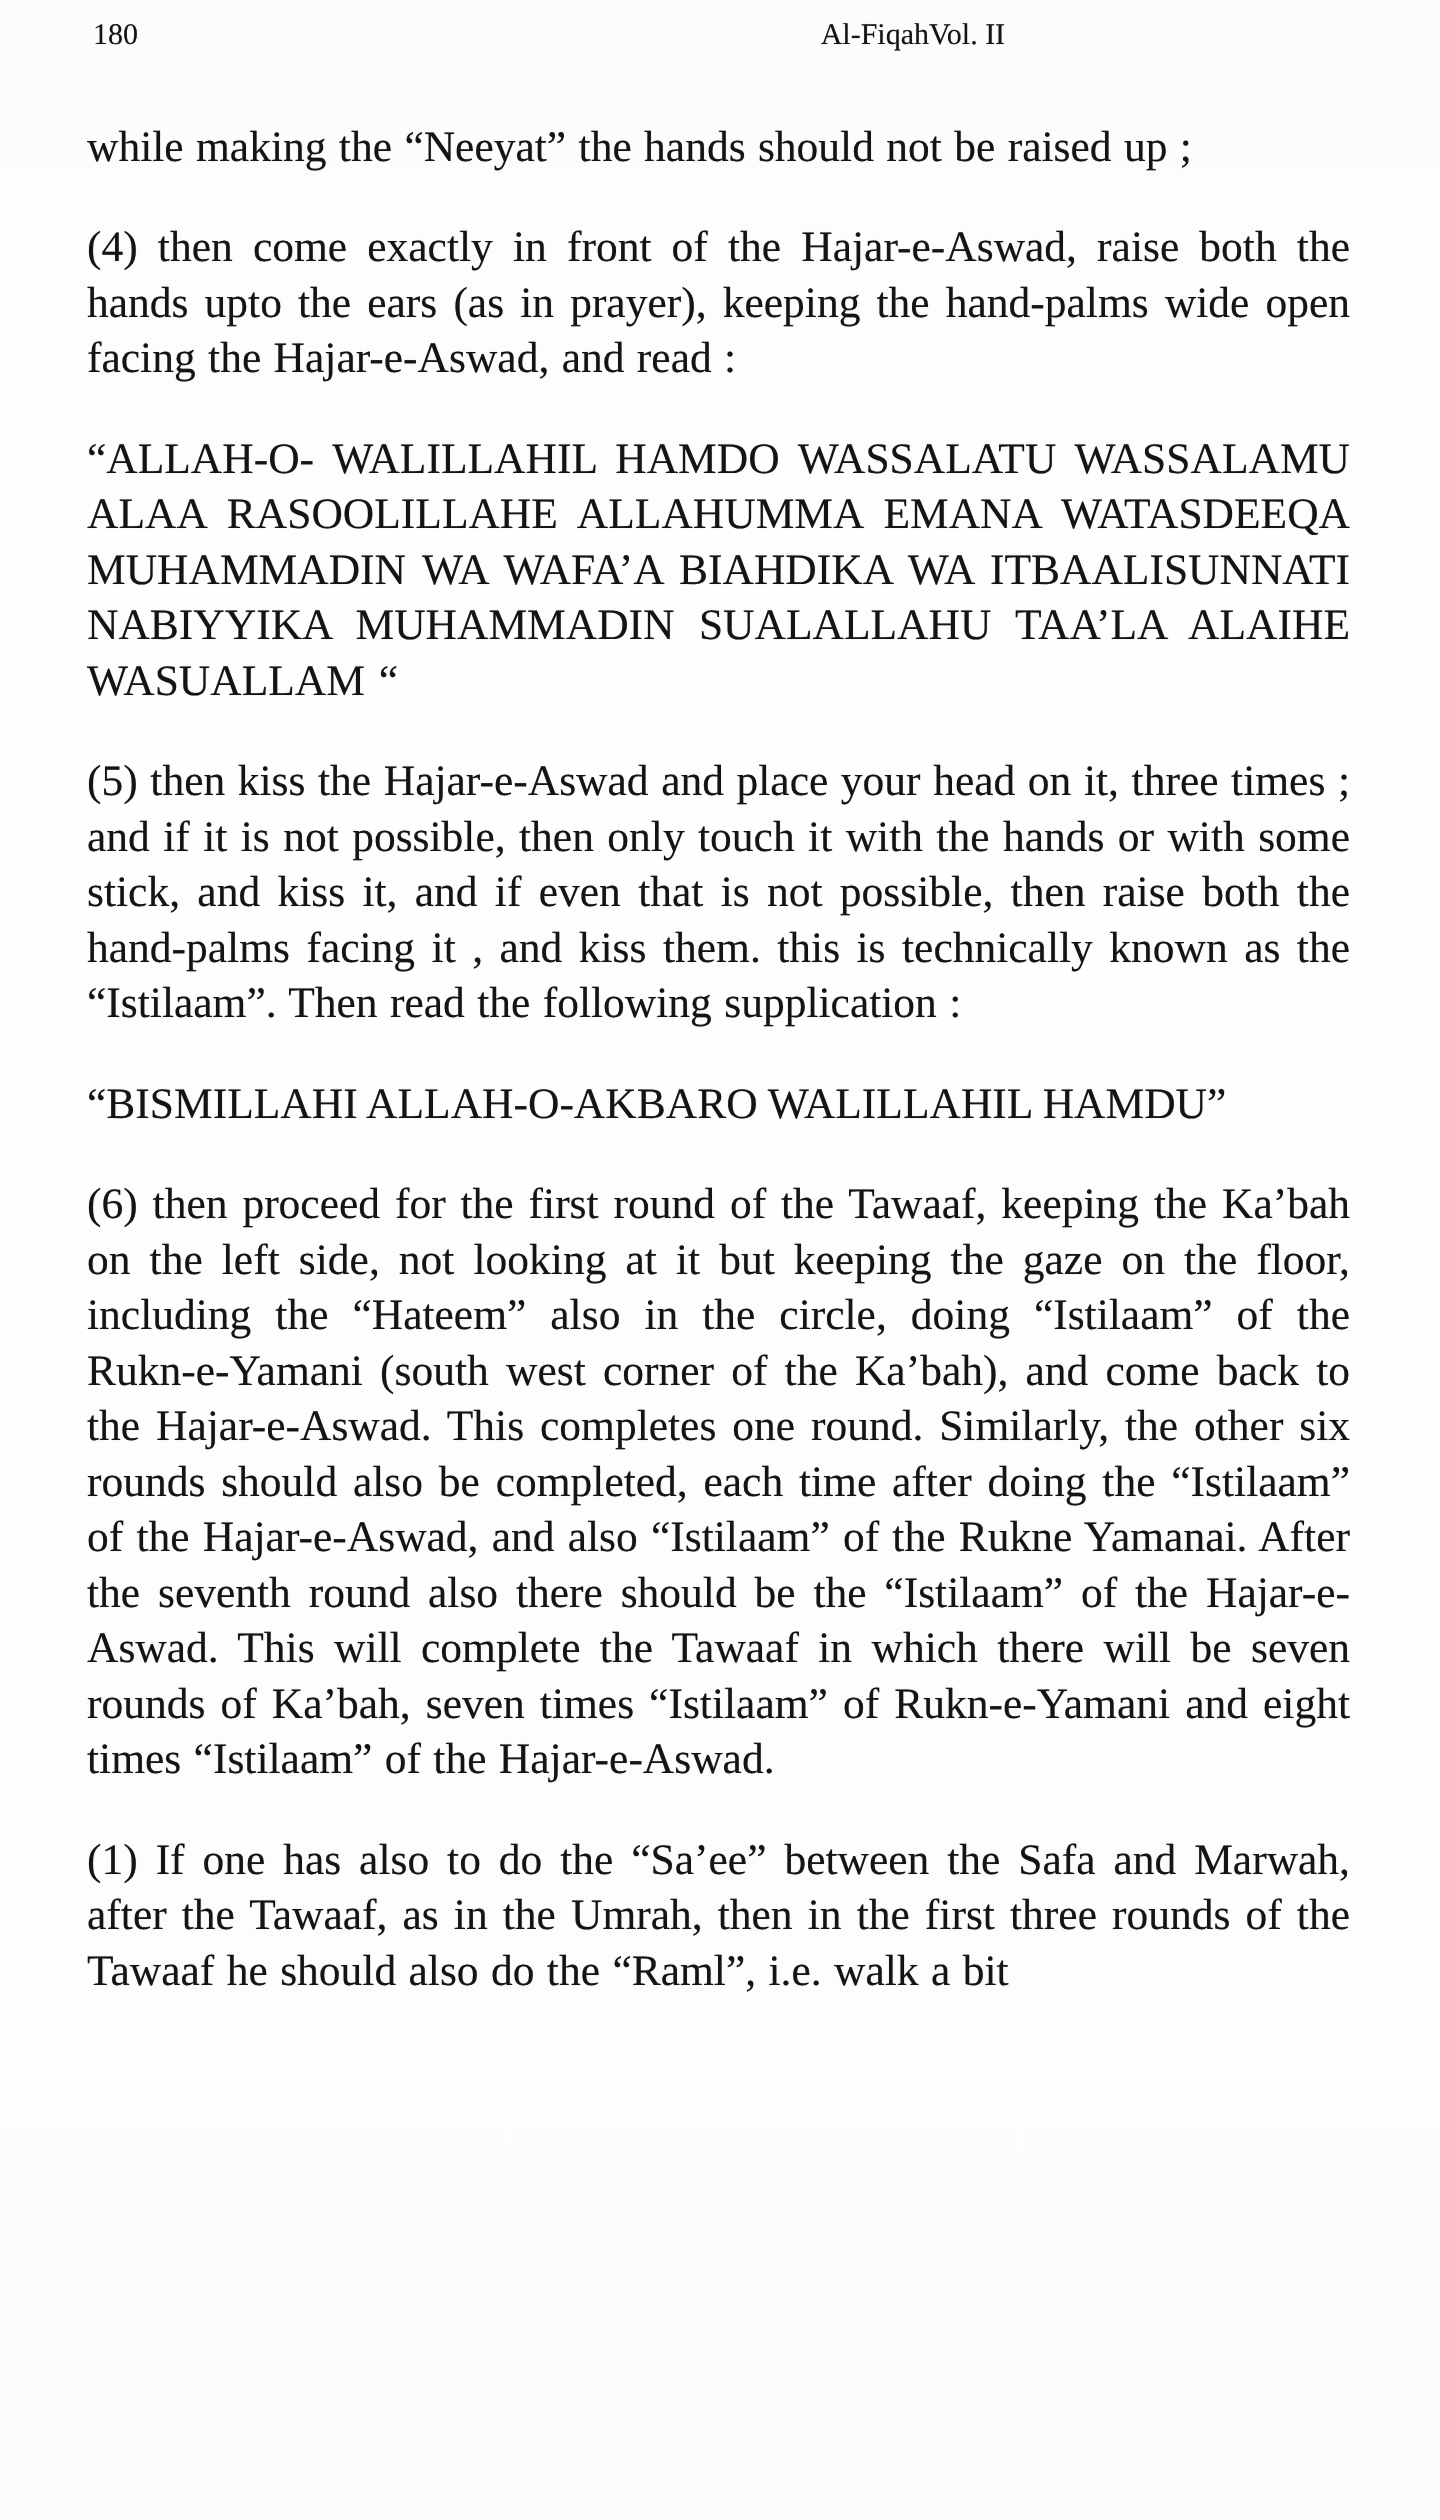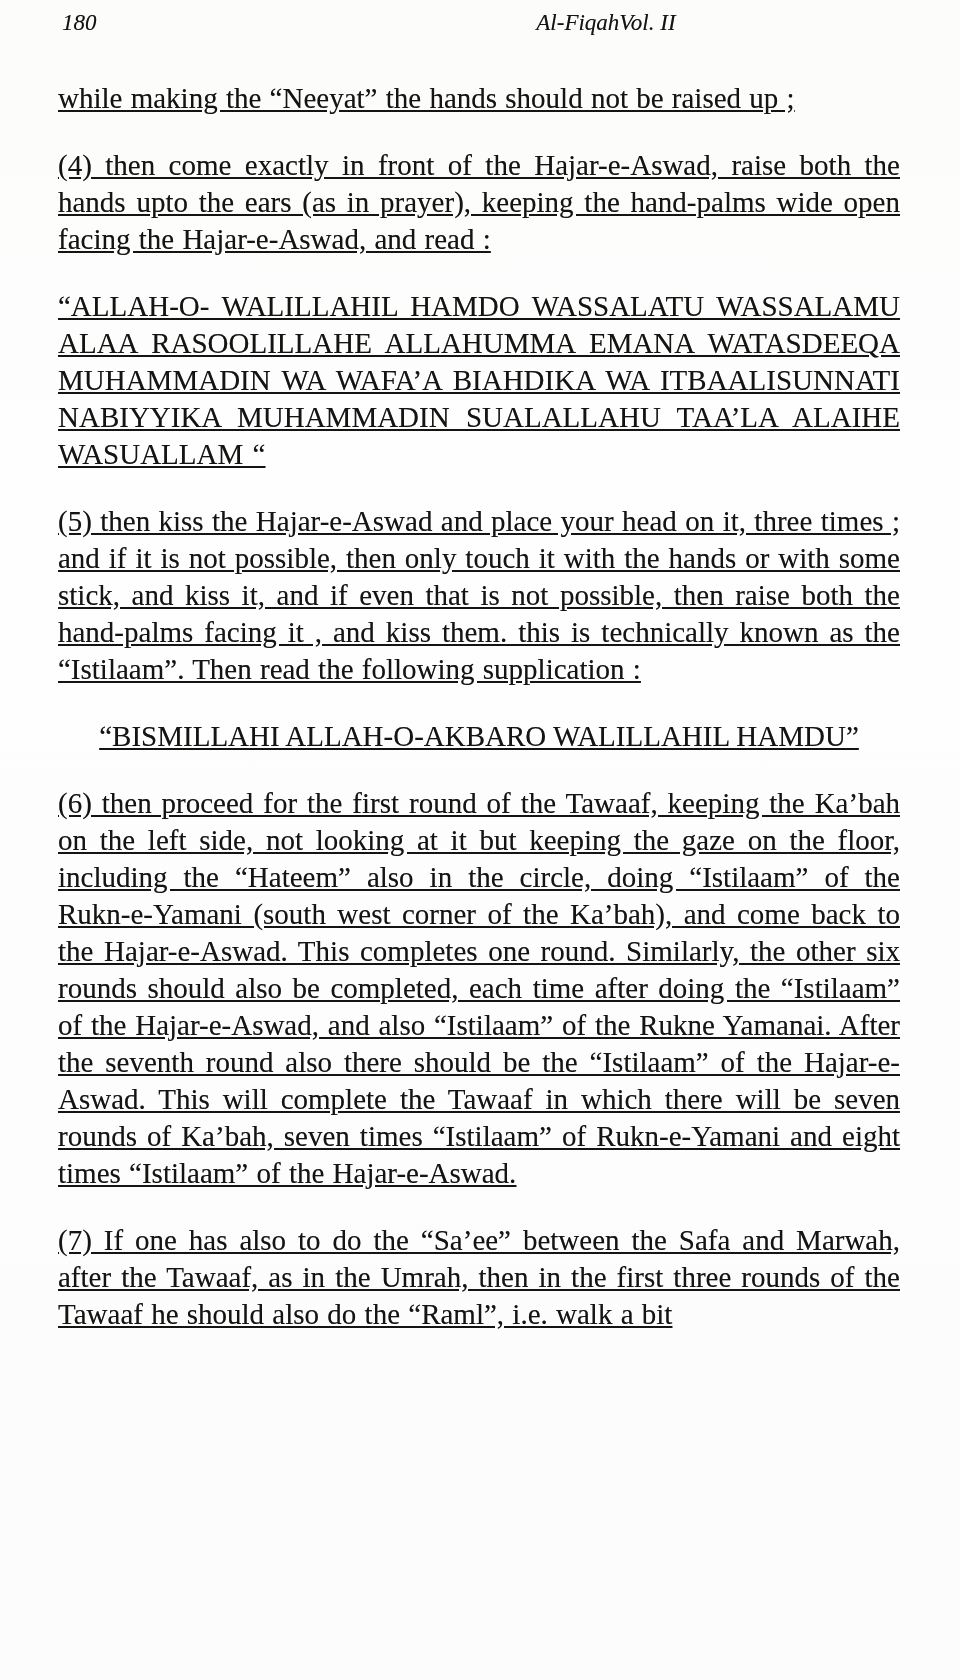--- a/index.html
+++ b/index.html
@@ -17,50 +17,48 @@
     overflow: hidden;
     box-sizing: border-box;
     padding: 6px 60px 0 58px;
     
     background-image: linear-gradient(180deg, #fcfcfb 0%, #fefefe 30%, #fcfcfc 100%);
   }
   .page-header {
     display: grid;
     grid-template-columns: 1fr 1fr 1fr;
     align-items: baseline;
-    font-size: 23px;
+    font-size: 20px;
     line-height: 34px;
     text-shadow: 0 0 0.5px rgba(20,20,20,0.45);
-    font-style: italic;
   }
   .page-header .hdr-left   { text-align: left;   padding-left: 4px; }
   .page-header .hdr-center { text-align: right; }
   .page-header .hdr-right  {  padding-right: 44px; }
 
   .page-body {
     margin-top: 0;
-    text-decoration: underline;
   }
   .para {
     font-size: 29px;
     line-height: 37px;
     margin: 30px 0 0 0;
     text-align: justify;
     text-shadow: 0 0 0.5px rgba(20,20,20,0.45);
     word-spacing: 1px;
   }
   .para.first {
     margin-top: 40px;
     text-align: left;
   }
   .para.prayer {
     word-spacing: 2px;
   }
   .para.centered {
-    text-align: center;
+    text-align: left;
     word-spacing: 0;
   }
 </style>
 </head>
 <body>
 
 <div class="page">
 
   <header class="page-header">
     <span class="hdr-left">180</span>
@@ -75,17 +73,17 @@
     <p class="para">(4) then come exactly in front of the Hajar-e-Aswad, raise both the hands upto the ears (as in prayer), keeping the hand-palms wide open facing the Hajar-e-Aswad, and read :</p>
 
     <p class="para prayer">“ALLAH-O- WALILLAHIL HAMDO WASSALATU WASSALAMU ALAA RASOOLILLAHE ALLAHUMMA EMANA WATASDEEQA MUHAMMADIN WA WAFA’A BIAHDIKA WA ITBAALISUNNATI NABIYYIKA MUHAMMADIN SUALALLAHU TAA’LA ALAIHE WASUALLAM “</p>
 
     <p class="para">(5) then kiss the Hajar-e-Aswad and place your head on it, three times ; and if it is not possible, then only touch it with the hands or with some stick, and kiss it, and if even that is not possible, then raise both the hand-palms facing it , and kiss them. this is technically known as the “Istilaam”. Then read the following supplication :</p>
 
     <p class="para centered">“BISMILLAHI ALLAH-O-AKBARO WALILLAHIL HAMDU”</p>
 
     <p class="para">(6) then proceed for the first round of the Tawaaf, keeping the Ka’bah on the left side, not looking at it but keeping the gaze on the floor, including the “Hateem” also in the circle, doing “Istilaam” of the Rukn-e-Yamani (south west corner of the Ka’bah), and come back to the Hajar-e-Aswad. This completes one round. Similarly, the other six rounds should also be completed, each time after doing the “Istilaam” of the Hajar-e-Aswad, and also “Istilaam” of the Rukne Yamanai. After the seventh round also there should be the “Istilaam” of the Hajar-e-Aswad. This will complete the Tawaaf in which there will be seven rounds of Ka’bah, seven times “Istilaam” of Rukn-e-Yamani and eight times “Istilaam” of the Hajar-e-Aswad.</p>
 
-    <p class="para">(7) If one has also to do the “Sa’ee” between the Safa and Marwah, after the Tawaaf, as in the Umrah, then in the first three rounds of the Tawaaf he should also do the “Raml”, i.e. walk a bit</p>
+    <p class="para">(1) If one has also to do the “Sa’ee” between the Safa and Marwah, after the Tawaaf, as in the Umrah, then in the first three rounds of the Tawaaf he should also do the “Raml”, i.e. walk a bit</p>
 
   </main>
 
 </div>
 
 </body></html>

